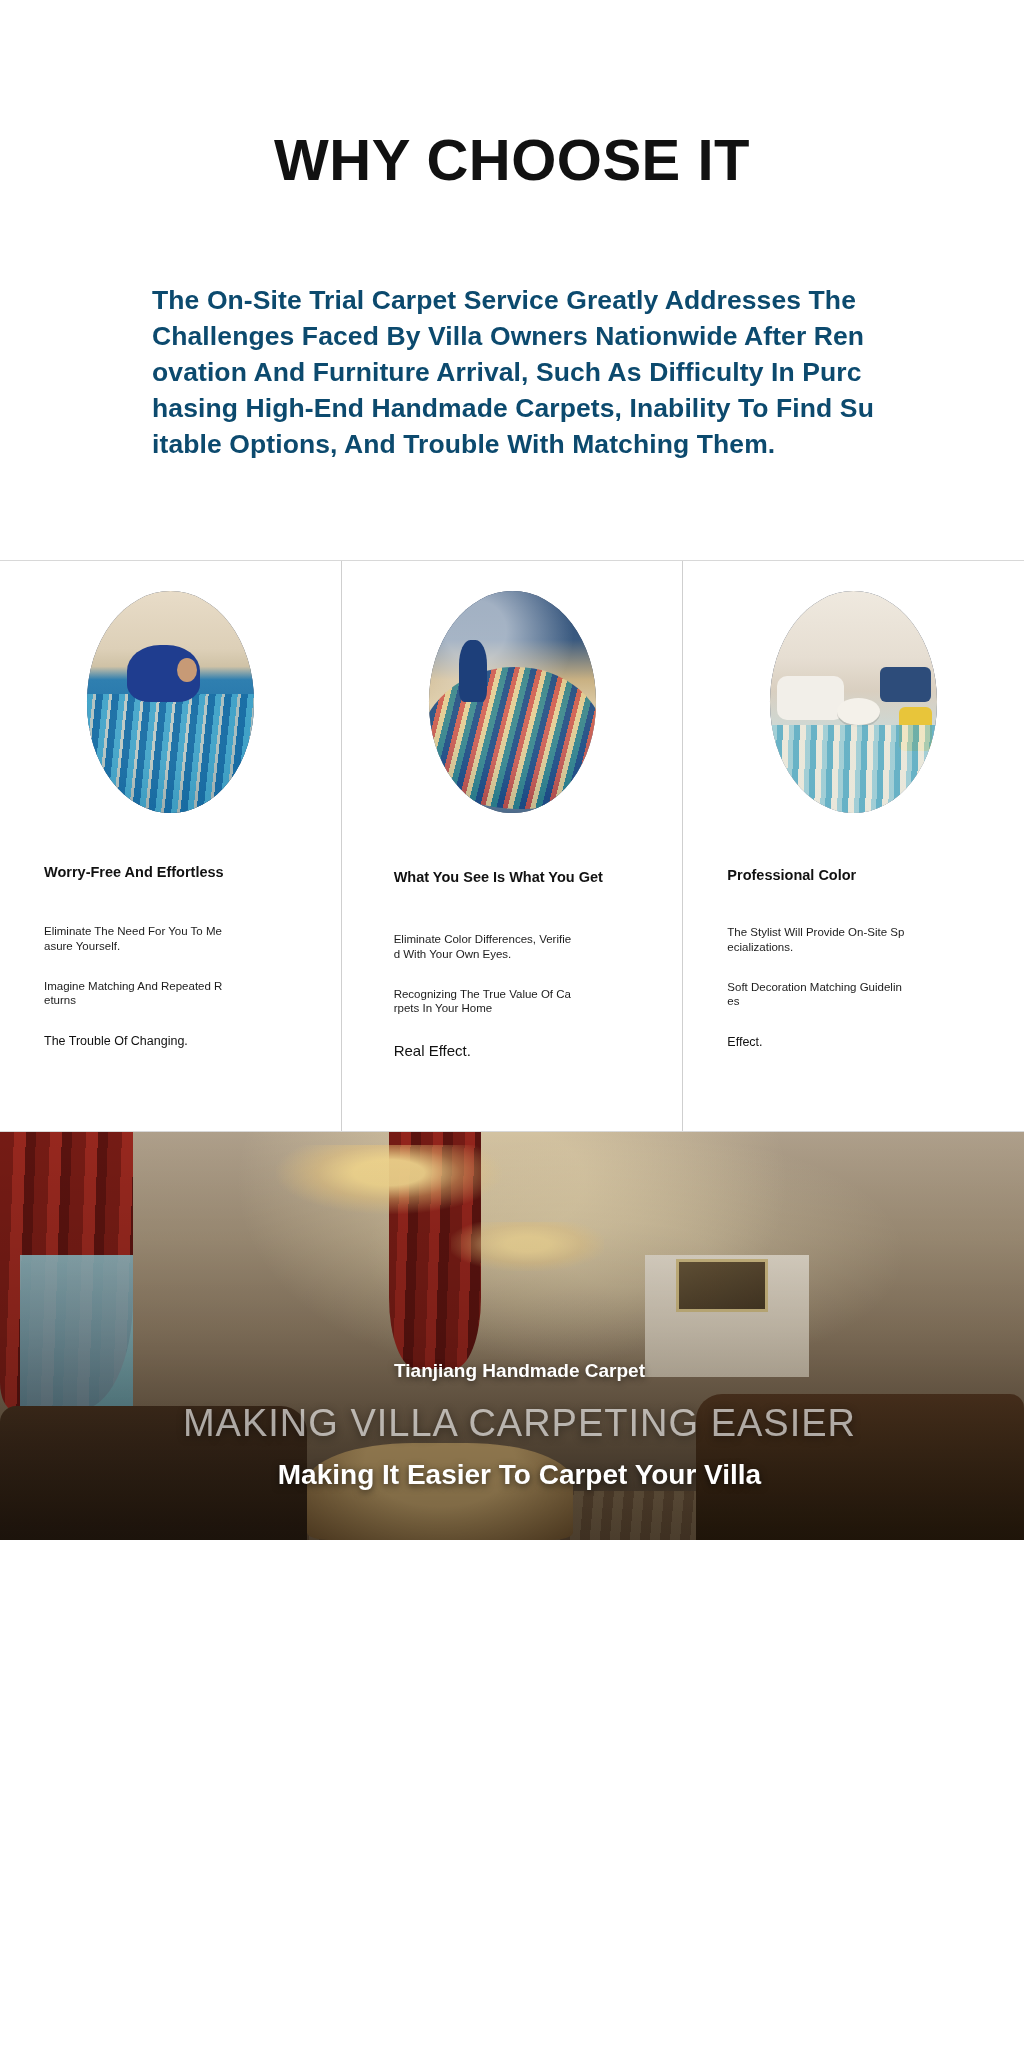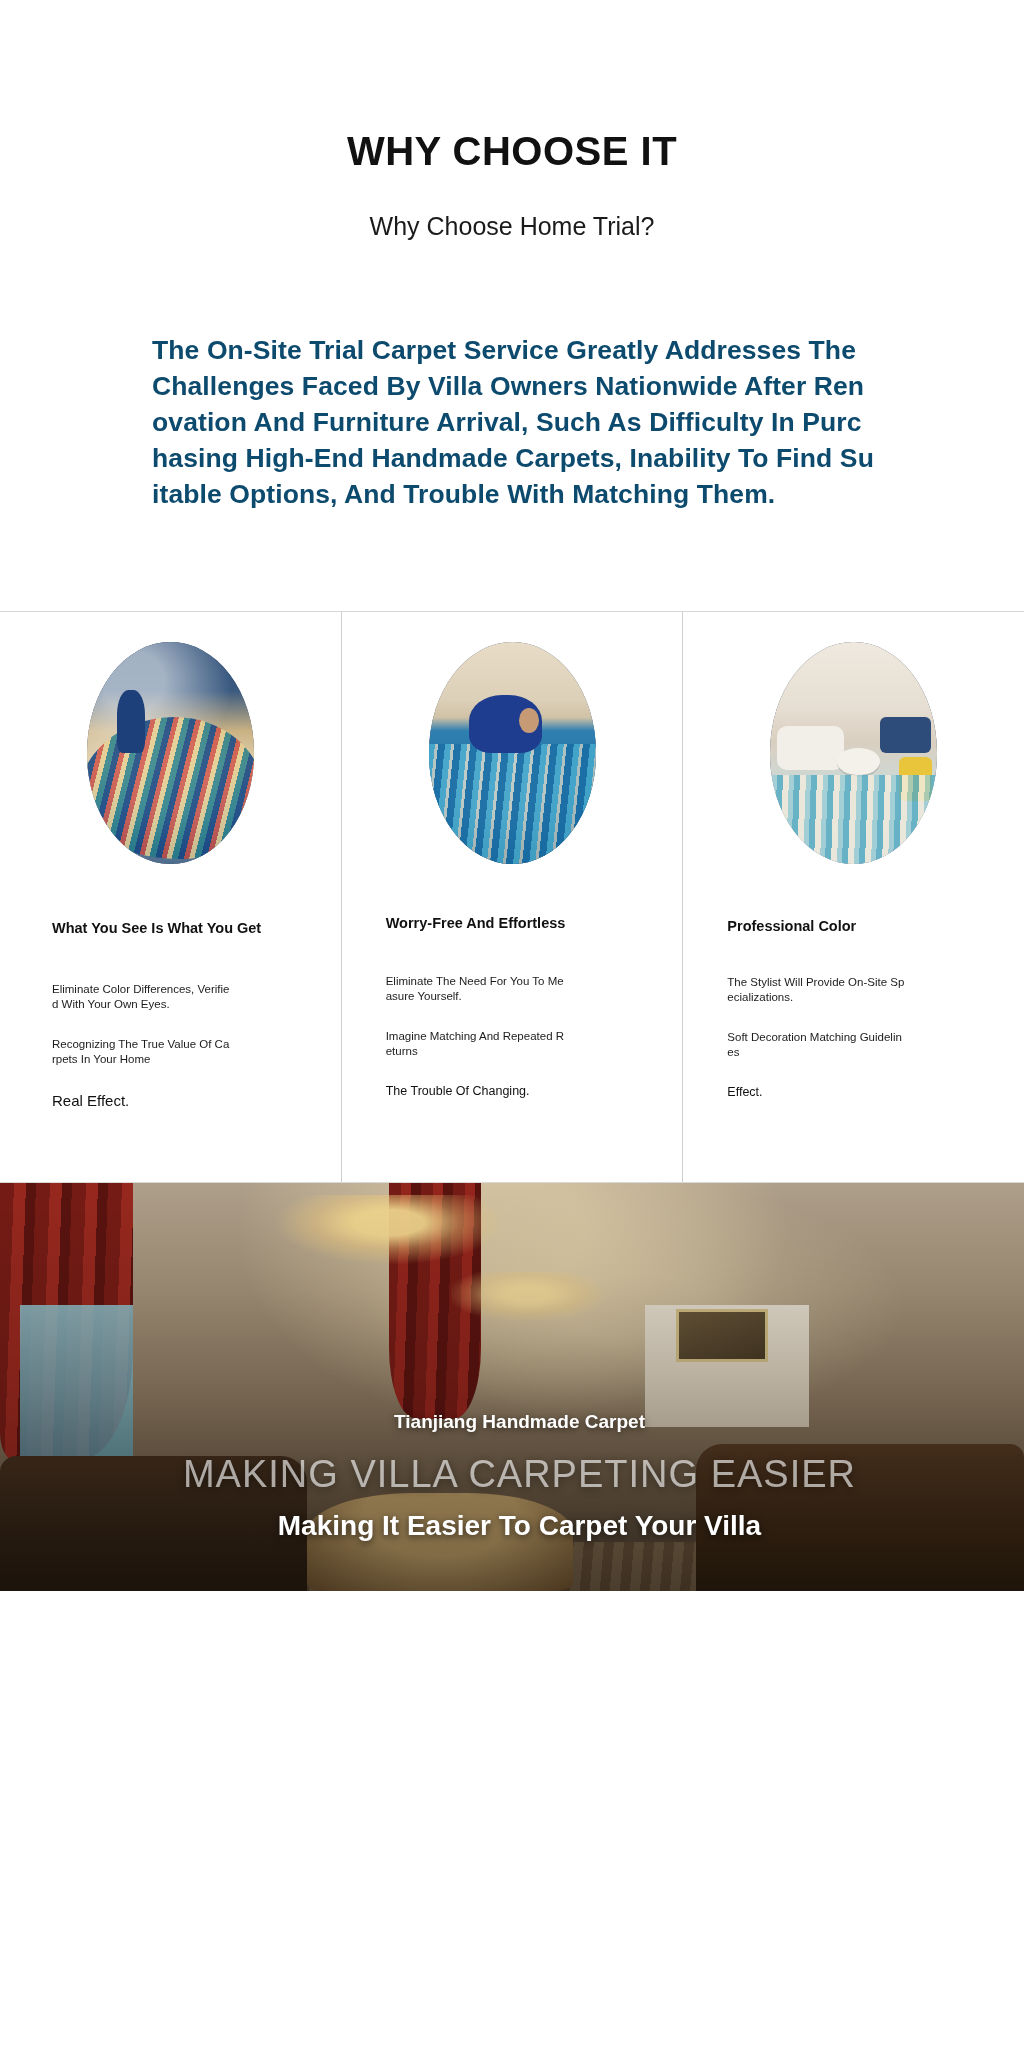--- a/index.html
+++ b/index.html
@@ -16,21 +16,21 @@
     background: #ffffff;
     overflow: hidden;
   }
 
   
   .hero {
     padding-top: 130px;
     text-align: center;
   }
   .hero-title {
-    font-size: 40px;
+    font-size: 58px;
     font-weight: 700;
     letter-spacing: 0.5px;
     color: #111111;
     line-height: 1.05;
   }
   .hero-sub {
     margin-top: 40px;
     font-size: 25px;
     font-weight: 400;
     color: #1a1a1a;
@@ -274,55 +274,54 @@
     text-shadow: 0 2px 7px rgba(0,0,0,.6);
   }
 </style>
 </head>
 <body>
 
 <div class="page">
 
   <section class="hero">
     <h1 class="hero-title">WHY CHOOSE IT</h1>
-    <div class="hero-sub">Why Choose Home Trial?</div>
   </section>
 
   <section class="intro-wrap">
     <p class="intro">The On-Site Trial Carpet Service Greatly Addresses The Challenges Faced By Villa Owners Nationwide After Renovation And Furniture Arrival, Such As Difficulty In Purchasing High-End Handmade Carpets, Inability To Find Suitable Options, And Trouble With Matching Them.</p>
   </section>
 
   <section class="features">
-
-    <div class="feature-col c1">
-      <div class="thumb img1">
-        <div class="sky"></div>
-        <div class="drape"></div>
-        <div class="man"></div>
-      </div>
-      <div class="feature-title">What You See Is What You Get</div>
-      <div class="feature-lines">
-        <div class="fline">Eliminate Color Differences, Verified With Your Own Eyes.</div>
-        <div class="fline">Recognizing The True Value Of Carpets In Your Home</div>
-        <div class="fline last">Real Effect.</div>
-      </div>
-    </div>
 
     <div class="feature-col c2">
       <div class="thumb img2">
         <div class="sky"></div>
         <div class="rug"></div>
         <div class="person"></div>
         <div class="head"></div>
       </div>
       <div class="feature-title">Worry-Free And Effortless</div>
       <div class="feature-lines">
         <div class="fline">Eliminate The Need For You To Measure Yourself.</div>
         <div class="fline">Imagine Matching And Repeated Returns</div>
         <div class="fline last">The Trouble Of Changing.</div>
+      </div>
+    </div>
+
+    <div class="feature-col c1">
+      <div class="thumb img1">
+        <div class="sky"></div>
+        <div class="drape"></div>
+        <div class="man"></div>
+      </div>
+      <div class="feature-title">What You See Is What You Get</div>
+      <div class="feature-lines">
+        <div class="fline">Eliminate Color Differences, Verified With Your Own Eyes.</div>
+        <div class="fline">Recognizing The True Value Of Carpets In Your Home</div>
+        <div class="fline last">Real Effect.</div>
       </div>
     </div>
 
     <div class="feature-col c3">
       <div class="thumb img3">
         <div class="sky"></div>
         <div class="sofa"></div>
         <div class="sofa2"></div>
         <div class="yellow"></div>
         <div class="table"></div>

